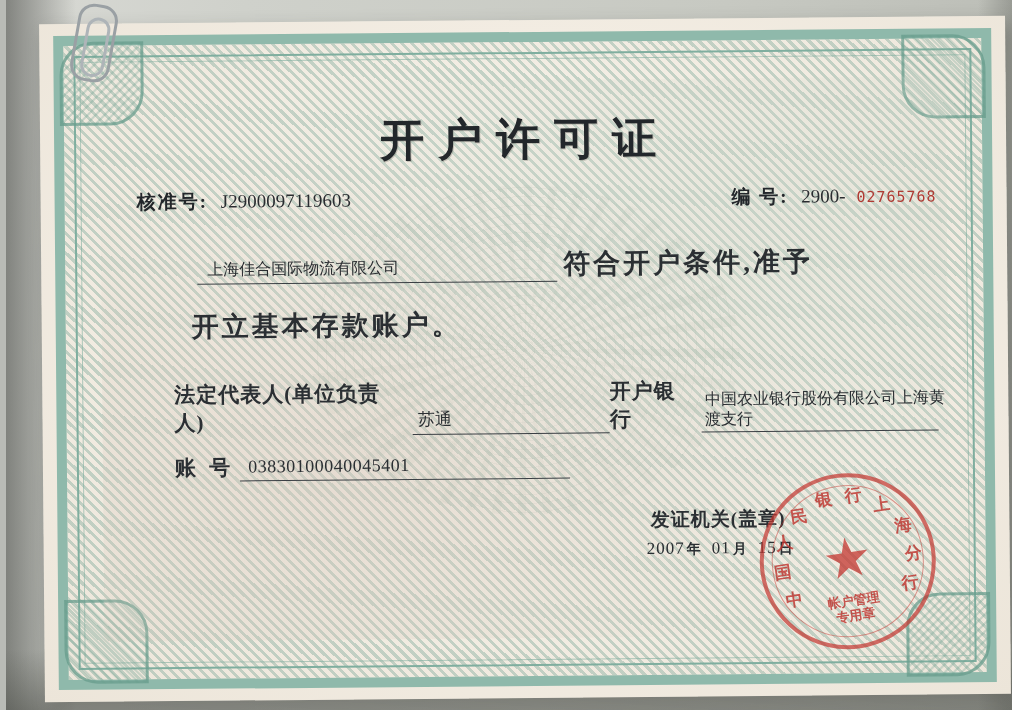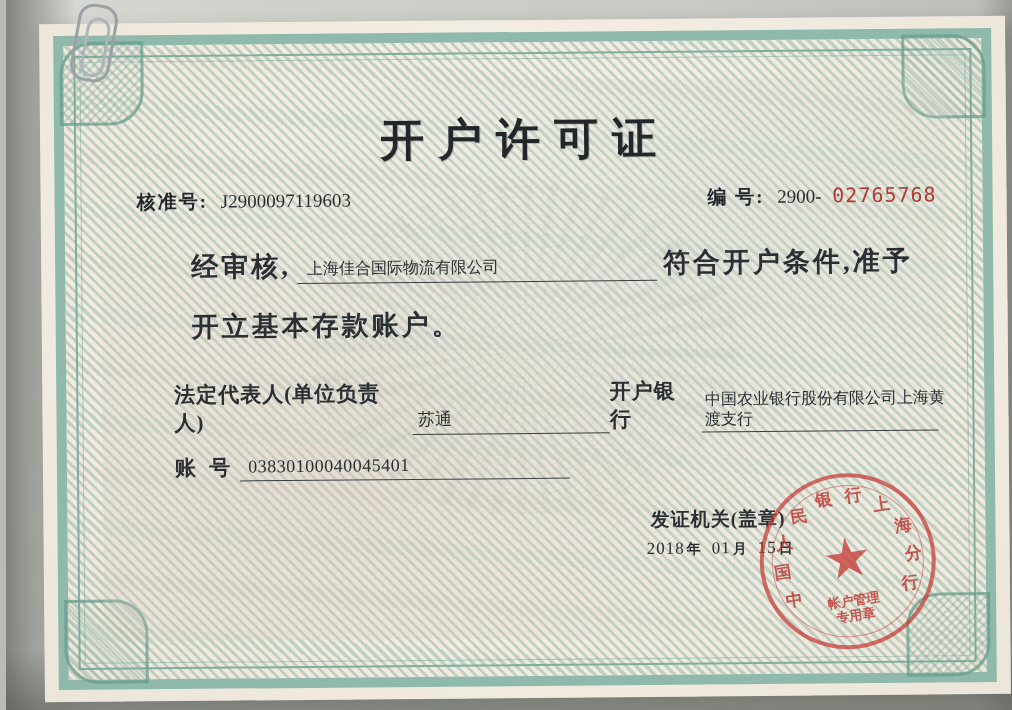--- a/index.html
+++ b/index.html
@@ -134,21 +134,21 @@
   .lbl { font-weight: bold; letter-spacing: 2px; color: #23272b; text-align: right; }
   .val-hand {
     font-family: "Liberation Serif", serif;
     font-size: 19px;
     color: #2a2d31;
     margin-left: 8px;
   }
   .serial-red {
     color: #b03a33;
     font-family: "DejaVu Sans Mono", monospace;
-    font-size: 20px;
+    font-size: 15px;
     letter-spacing: 1px;
     margin-left: 6px;
   }
 
   .para1 {
     position: absolute;
     left: 90px; right: 14px; top: 178px;
     font-size: 27px;
     font-weight: bold;
     letter-spacing: 3px;
@@ -350,21 +350,20 @@
           <span class="val-hand">J2900097119603</span>
         </div>
         <div>
           <span class="lbl">编 号:</span>
           <span class="val-hand">2900-</span>
           <span class="serial-red">02765768</span>
         </div>
       </div>
 
       <div class="para1">
-        <span>经审核,</span>
         <span class="fill">
           <span>上海佳合国际物流有限公司</span>
         </span>
         <span>符合开户条件,准予</span>
       </div>
 
       <div class="para2">开立基本存款账户。</div>
 
       <div class="row-rep">
         <span>法定代表人(单位负责人)</span>
@@ -383,21 +382,21 @@
       <div class="row-acct">
         <span>账 号</span>
         <span class="fill-acct">
           <span>03830100040045401</span>
         </span>
       </div>
 
       <div class="issuer">发证机关(盖章)</div>
 
       <div class="date-line">
-        <span class="num">2018</span><span class="unit">年</span><span class="num">01</span><span class="unit">月</span><span class="num">15</span><span class="unit">日</span>
+        <span class="num">2007</span><span class="unit">年</span><span class="num">01</span><span class="unit">月</span><span class="num">15</span><span class="unit">日</span>
       </div>
 
       <div class="seal">
         <div class="ring2"></div>
         <div class="arc-text" id="seal-arc">
             <span style="transform: translate(-50%, -50%) rotate(-117.5deg) translateY(-66px) rotate(117.5deg); transform-origin: 50% 50%;">中</span>
             <span style="transform: translate(-50%, -50%) rotate(-91.3889deg) translateY(-66px) rotate(91.3889deg); transform-origin: 50% 50%;">国</span>
             <span style="transform: translate(-50%, -50%) rotate(-65.2778deg) translateY(-66px) rotate(65.2778deg); transform-origin: 50% 50%;">人</span>
             <span style="transform: translate(-50%, -50%) rotate(-39.1667deg) translateY(-66px) rotate(39.1667deg); transform-origin: 50% 50%;">民</span>
             <span style="transform: translate(-50%, -50%) rotate(-13.0556deg) translateY(-66px) rotate(13.0556deg); transform-origin: 50% 50%;">银</span>

